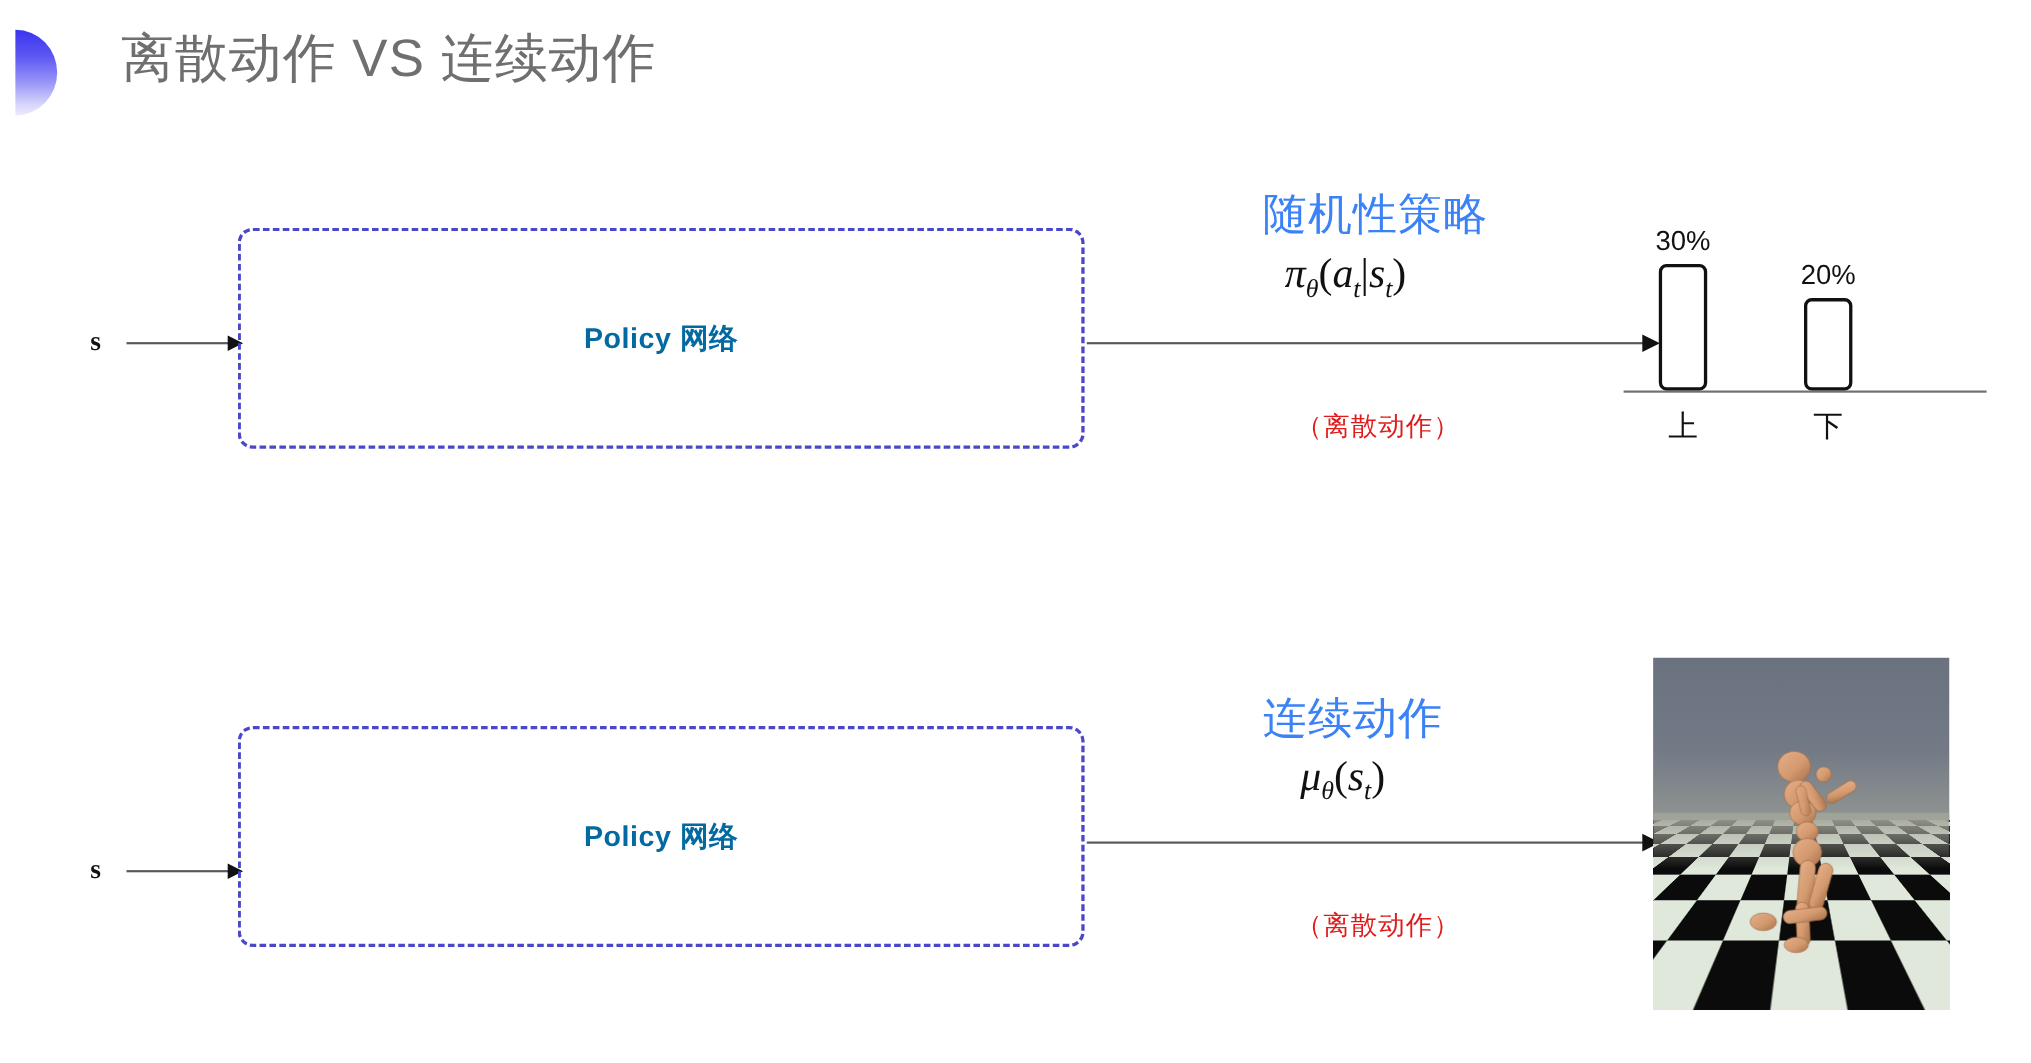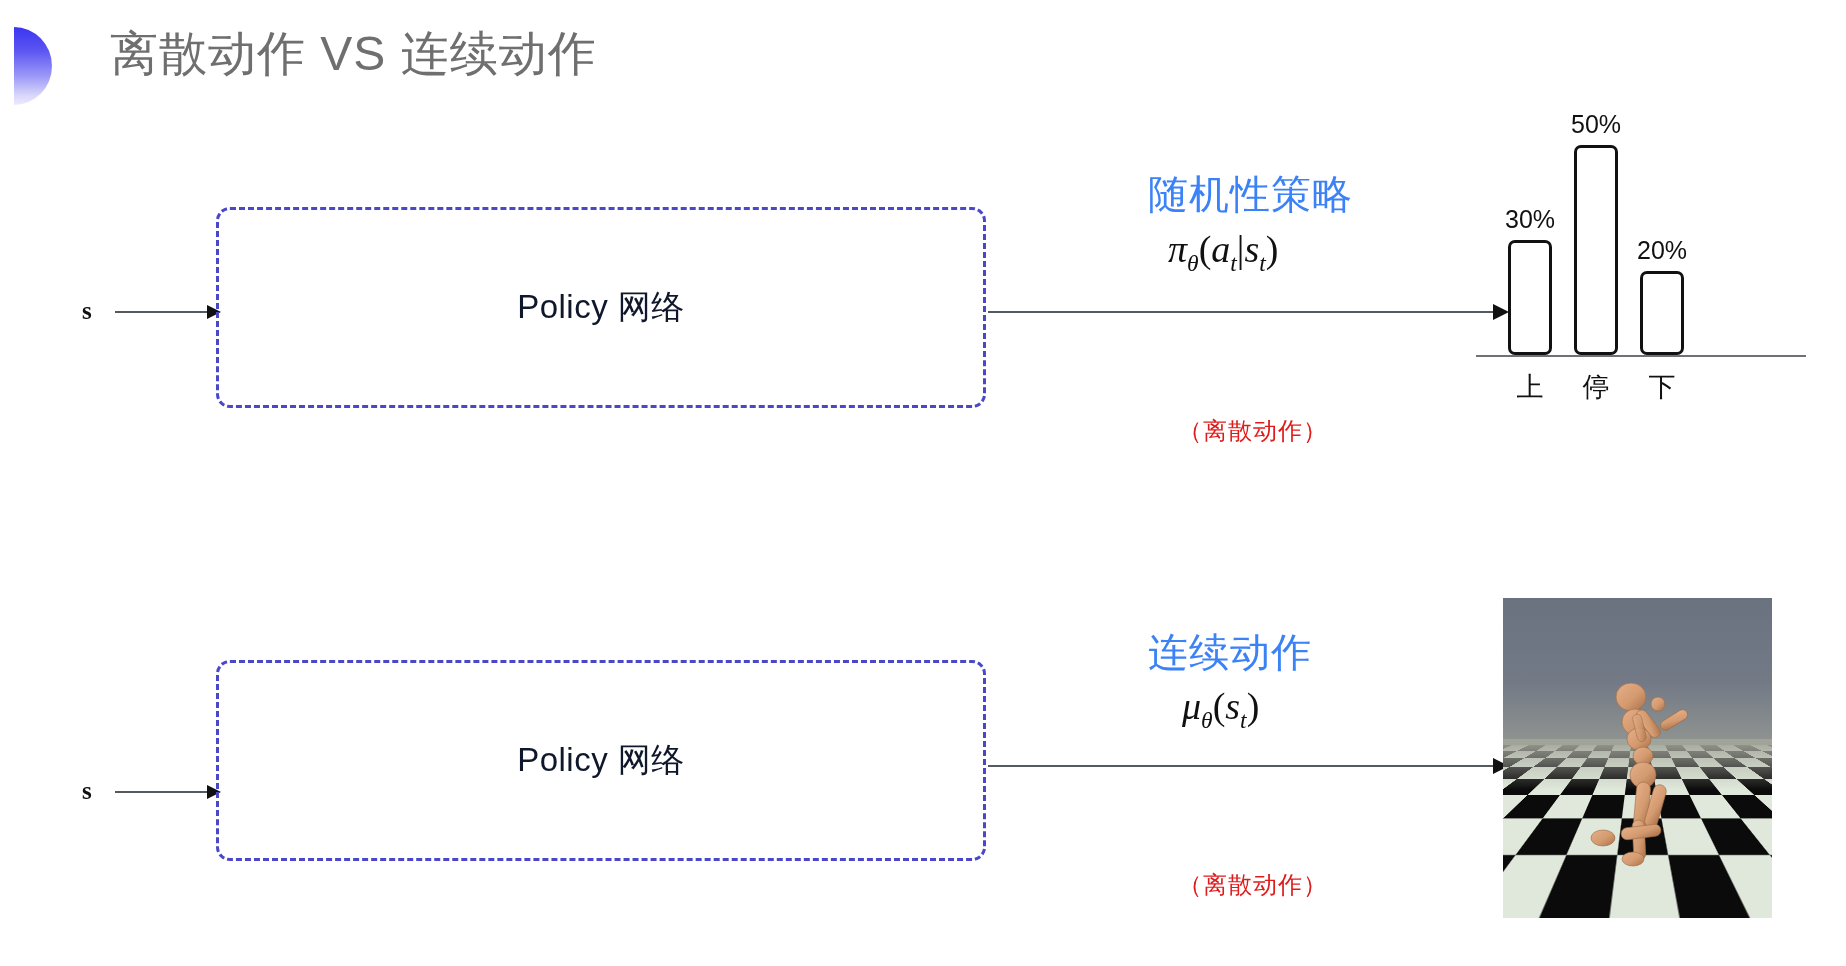--- a/index.html
+++ b/index.html
@@ -78,24 +78,25 @@
     position: absolute;
     border: 3px dashed #4a47c9;
     border-radius: 14px;
     box-sizing: border-box;
     background: transparent;
     display: flex;
     align-items: center;
     justify-content: center;
   }
   .policy-box-label {
-    font-size: 33px;
-    color: #0f172a;
+    font-size: 26px;
+    color: #0369a1;
     letter-spacing: .5px;
     white-space: nowrap;
+    font-weight: bold;
   }
 
   
   .out-arrow {
     position: absolute;
     height: 2px;
     background: #555a5e;
   }
   .out-arrow::after {
     content: "";
@@ -130,21 +131,20 @@
     vertical-align: sub;
     font-style: italic;
   }
   .policy-formula .paren { font-style: normal; }
   .action-note {
     position: absolute;
     font-size: 24px;
     color: #e01b1b;
     white-space: nowrap;
     letter-spacing: 1px;
-    margin-top: 44px;
   }
 
   
   #bar-chart {
     position: absolute;
     left: 1476px;
     top: 95px;
     width: 360px;
     height: 330px;
   }
@@ -251,25 +251,20 @@
 
   <div id="bar-chart">
     <div id="bar-baseline"></div>
 
     <div class="bar-group" style="left:26px; width:56px;">
       <div class="bar-value" style="bottom:121px;">30%</div>
       <div class="bar-rect" style="width:44px; height:115px;"></div>
       <div class="bar-cat">上</div>
     </div>
 
-    <div class="bar-group" style="left:92px; width:56px;">
-      <div class="bar-value" style="bottom:216px;">50%</div>
-      <div class="bar-rect" style="width:44px; height:210px;"></div>
-      <div class="bar-cat">停</div>
-    </div>
 
     <div class="bar-group" style="left:158px; width:56px;">
       <div class="bar-value" style="bottom:90px;text-align:center;">20%</div>
       <div class="bar-rect" style="width:44px; height:84px;"></div>
       <div class="bar-cat">下</div>
     </div>
   </div>
 </div>
 
 <div class="row" id="row-continuous">

